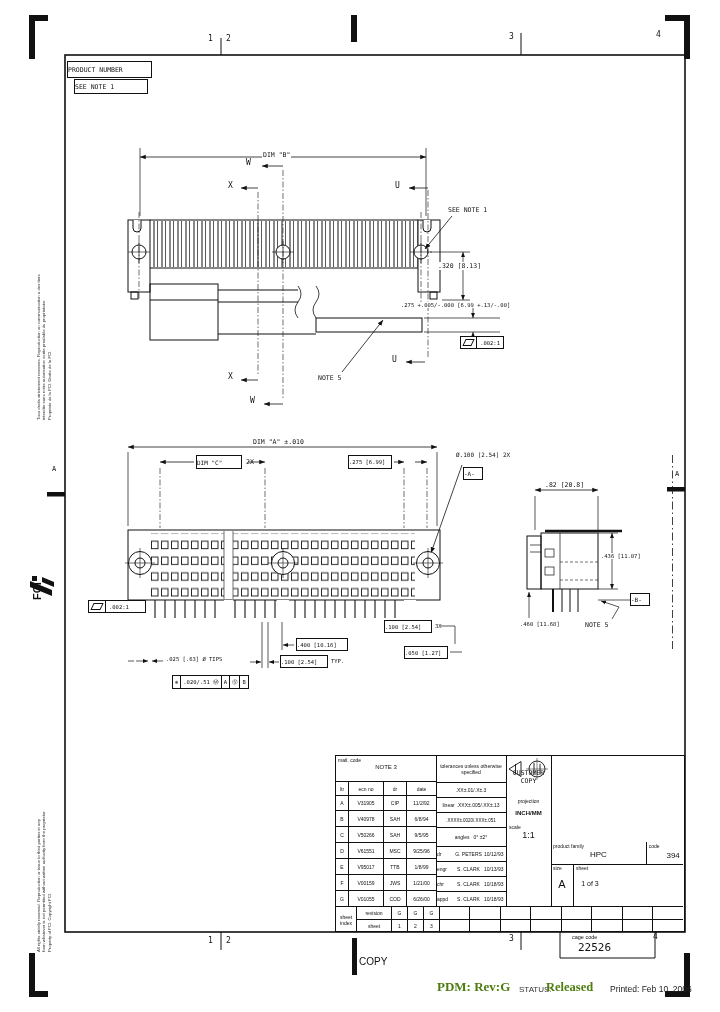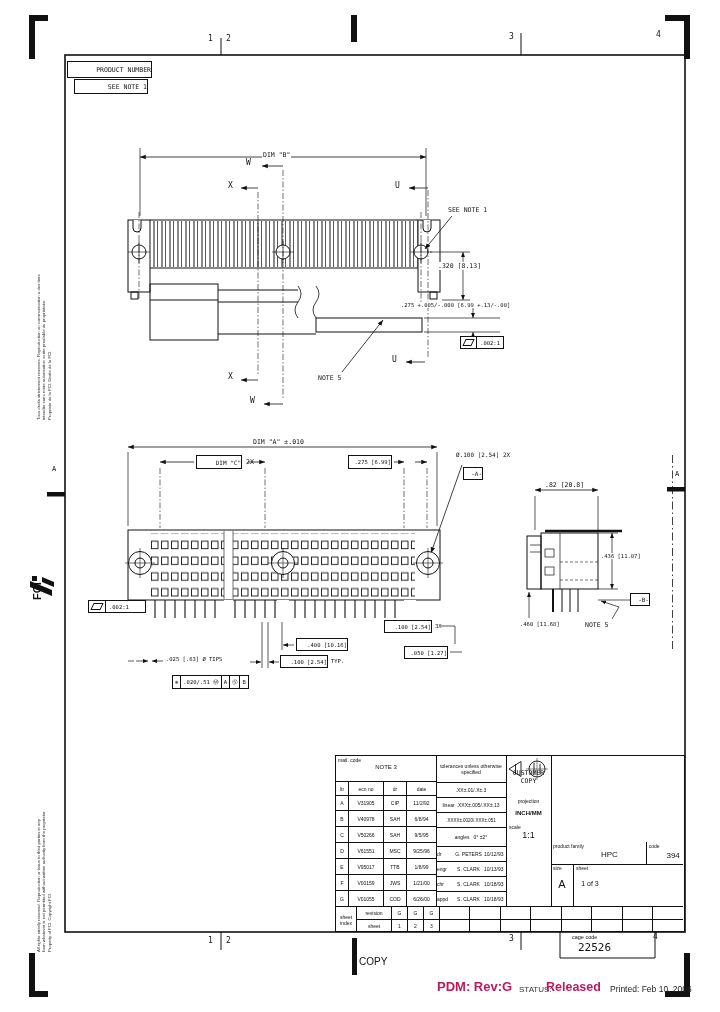--- a/index.html
+++ b/index.html
@@ -4,21 +4,21 @@
 <style>
   html,body{margin:0;padding:0;background:#fff;}
   #sheet{position:relative;width:720px;height:1012px;background:#fff;overflow:hidden;
          font-family:"DejaVu Sans Mono",monospace;color:#111;}
   svg{position:absolute;left:0;top:0;}
   .abs{position:absolute;}
   .lbl{position:absolute;font:6.5px "DejaVu Sans Mono",monospace;color:#111;white-space:nowrap;}
   .s55{font-size:5.5px;} .s8{font-size:8px;}
   .bg{background:#fff;padding:0 1px;}
   .bx{position:absolute;border:1px solid #111;background:#fff;display:flex;align-items:center;
-      justify-content:flex-end;font:5.5px "DejaVu Sans Mono",monospace;white-space:nowrap;box-sizing:border-box;}
+      justify-content:flex-start;font:5.5px "DejaVu Sans Mono",monospace;white-space:nowrap;box-sizing:border-box;}
   .pgram{display:inline-block;width:8px;height:5px;border:1px solid #111;transform:skewX(-25deg);margin:0 3px;}
   .flagtxt{border-left:1px solid #111;padding:1px 3px;align-self:stretch;display:flex;align-items:center;}
   .fcf span{padding:1px 2px;border-left:1px solid #111;align-self:stretch;display:flex;align-items:center;}
   .fcf span:first-child{border-left:none;}
   .zone{position:absolute;font:8px "DejaVu Sans Mono",monospace;color:#111;}
   .rot{position:absolute;transform:rotate(-90deg);transform-origin:0 0;
        font:4.3px "Liberation Sans",sans-serif;color:#333;line-height:5.4px;white-space:nowrap;}
   
   #tblock{position:absolute;left:335px;top:755px;width:350px;height:177px;
           border:1.6px solid #111;box-sizing:border-box;background:#fff;
@@ -31,21 +31,21 @@
   .revrow>div:last-child{border-right:none;}
   .tolrow{border-bottom:1px solid #111;display:flex;align-items:center;justify-content:center;}
   .aprow{display:flex;border-bottom:1px solid #111;align-items:center;}
   .strip{position:absolute;left:0;top:150px;width:346.8px;height:25.4px;border-top:1.4px solid #111;display:flex;}
   .strip .tall{border-right:1px solid #111;display:flex;flex-direction:column;align-items:center;justify-content:center;}
   .strip .twocol{display:flex;flex-direction:column;border-right:1px solid #111;}
   .strip .twocol>div{flex:1;display:flex;align-items:center;justify-content:center;}
   .strip .twocol>div:first-child{border-bottom:1px solid #111;}
   .fill{flex:1;display:flex;flex-direction:column;border-right:1px solid #111;}
   .fill>div{flex:1;} .fill>div:first-child{border-bottom:1px solid #111;}
-  .red{color:#be185d;font-weight:bold;font-family:Liberation Sans, sans-serif;}
+  .red{color:#4d7c0f;font-weight:bold;font-family:Liberation Serif, serif;}
 </style>
 </head>
 <body>
 
 <div id="sheet">
 
 <svg width="720" height="1012" viewBox="0 0 720 1012">
   <defs>
     <marker id="ah" viewBox="0 0 10 10" refX="9" refY="5" markerWidth="8" markerHeight="8" orient="auto-start-reverse">
       <path d="M0,1.5 L9,5 L0,8.5 z" fill="#111"></path>
@@ -440,21 +440,21 @@
     </svg>
     <div class="tb6" style="font-weight:bold;margin-top:6px">INCH/MM</div>
     <div class="tb5" style="margin-top:8px;align-self:flex-start;padding-left:3px">scale</div>
     <div style="font-size:9px">1:1</div>
   </div>
 
   <div class="abs" style="left:215px;top:0;width:131.8px;height:150px">
     <div class="abs" style="left:0;top:86px;width:100%;height:22px;border-bottom:1px solid #111;display:flex">
       <div style="flex:1;position:relative;border-right:1px solid #111">
         <span class="tb5 abs" style="left:2px;top:1px">product family</span>
-        <span class="abs" style="left:11px;top:8px;width:100%;text-align:center;font-size:8px">HPC</span>
+        <span class="abs" style="left:0;top:8px;width:100%;text-align:center;font-size:8px">HPC</span>
       </div>
       <div style="width:36px;position:relative">
         <span class="tb5 abs" style="left:2px;top:1px">code</span>
         <span class="abs" style="right:3px;top:9px;font-size:8px">394</span>
       </div>
     </div>
     <div class="abs" style="left:0;top:108px;width:100%;height:42px;display:flex">
       <div style="width:22px;position:relative;border-right:1px solid #111">
         <span class="tb5 abs" style="left:2px;top:1px">size</span>
         <span class="abs" style="left:0;top:14px;width:100%;text-align:center;font-size:11px">A</span>

